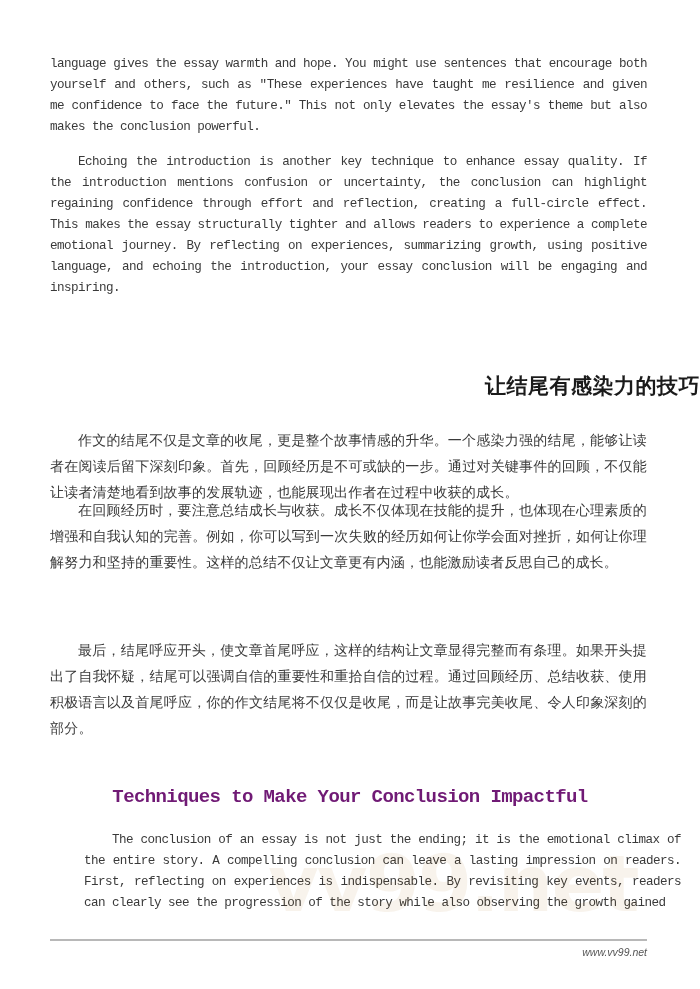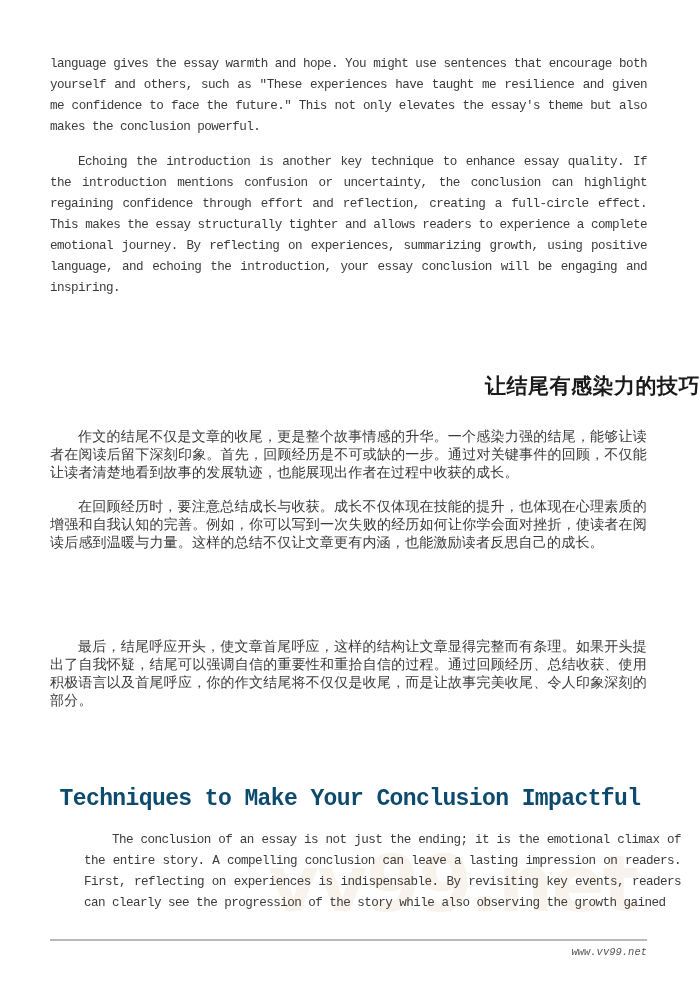--- a/index.html
+++ b/index.html
@@ -30,21 +30,21 @@
       line-height: 21px;
       text-align: justify;
       margin: 0;
       color: #3a3a3a;
       letter-spacing: -0.55px;
     }
     .indent { text-indent: 28px; }
     .zh-para {
       font-family: "DejaVu Serif", "Liberation Serif", serif;
       font-size: 14px;
-      line-height: 18px;
+      line-height: 26px;
       text-align: justify;
       margin: 0;
       color: #3a3a3a;
       letter-spacing: 0.2px;
     }
     .zh-heading {
       position: absolute;
       left: 0; width: 700px;
       text-align: right;
       font-family: "DejaVu Sans", "Liberation Sans", sans-serif;
@@ -52,23 +52,23 @@
       font-weight: bold;
       color: #1a1a1a;
       margin: 0;
       letter-spacing: 0.5px;
     }
     .en-heading {
       position: absolute;
       left: 0; width: 700px;
       text-align: center;
       font-family: "Liberation Mono", "DejaVu Sans Mono", monospace;
-      font-size: 23px;
+      font-size: 19px;
       font-weight: bold;
-      color: #0c4a6e;
+      color: #701a75;
       margin: 0;
       letter-spacing: -0.6px;
     }
     .watermark {
       position: absolute;
       left: 268px;
       top: 845px;
       font-family: "DejaVu Sans", "Liberation Sans", sans-serif;
       font-size: 78px;
       font-weight: bold;
@@ -83,21 +83,21 @@
       left: 50px;
       top: 939px;
       width: 597px;
       height: 2px;
       background: #b8b8b8;
     }
     .footer-text {
       position: absolute;
       right: 53px;
       top: 946px;
-      font-family: Liberation Mono, monospace;
+      font-family: Liberation Sans, sans-serif;
       font-style: italic;
       font-size: 10.5px;
       color: #555555;
     }
   </style>
 </head>
 <body>
 
 <div class="page">
 
@@ -107,21 +107,21 @@
   <div class="content" style="top:152px;">
     <p class="en-para indent">Echoing the introduction is another key technique to enhance essay quality. If the introduction mentions confusion or uncertainty, the conclusion can highlight regaining confidence through effort and reflection, creating a full-circle effect. This makes the essay structurally tighter and allows readers to experience a complete emotional journey. By reflecting on experiences, summarizing growth, using positive language, and echoing the introduction, your essay conclusion will be engaging and inspiring.</p>
   </div>
 
   <h2 class="zh-heading" style="top:372px;">让结尾有感染力的技巧</h2>
 
   <div class="content" style="top:427px;">
     <p class="zh-para indent">作文的结尾不仅是文章的收尾，更是整个故事情感的升华。一个感染力强的结尾，能够让读者在阅读后留下深刻印象。首先，回顾经历是不可或缺的一步。通过对关键事件的回顾，不仅能让读者清楚地看到故事的发展轨迹，也能展现出作者在过程中收获的成长。</p>
   </div>
   <div class="content" style="top:497px;">
-    <p class="zh-para indent">在回顾经历时，要注意总结成长与收获。成长不仅体现在技能的提升，也体现在心理素质的增强和自我认知的完善。例如，你可以写到一次失败的经历如何让你学会面对挫折，使读者在阅读后感到温暖与力量。这样的总结不仅让文章更有内涵，也能激励读者反思自己的成长。</p>
+    <p class="zh-para indent">在回顾经历时，要注意总结成长与收获。成长不仅体现在技能的提升，也体现在心理素质的增强和自我认知的完善。例如，你可以写到一次失败的经历如何让你学会面对挫折，如何让你理解努力和坚持的重要性。这样的总结不仅让文章更有内涵，也能激励读者反思自己的成长。</p>
   </div>
   <div class="content" style="top:637px;">
     <p class="zh-para indent">最后，结尾呼应开头，使文章首尾呼应，这样的结构让文章显得完整而有条理。如果开头提出了自我怀疑，结尾可以强调自信的重要性和重拾自信的过程。通过回顾经历、总结收获、使用积极语言以及首尾呼应，你的作文结尾将不仅仅是收尾，而是让故事完美收尾、令人印象深刻的部分。</p>
   </div>
 
   <h2 class="en-heading" style="top:786px;">Techniques to Make Your Conclusion Impactful</h2>
 
   <div class="content" style="top:830px;margin-left:34px;">
     <p class="en-para indent">The conclusion of an essay is not just the ending; it is the emotional climax of the entire story. A compelling conclusion can leave a lasting impression on readers. First, reflecting on experiences is indispensable. By revisiting key events, readers can clearly see the progression of the story while also observing the growth gained</p>
   </div>

